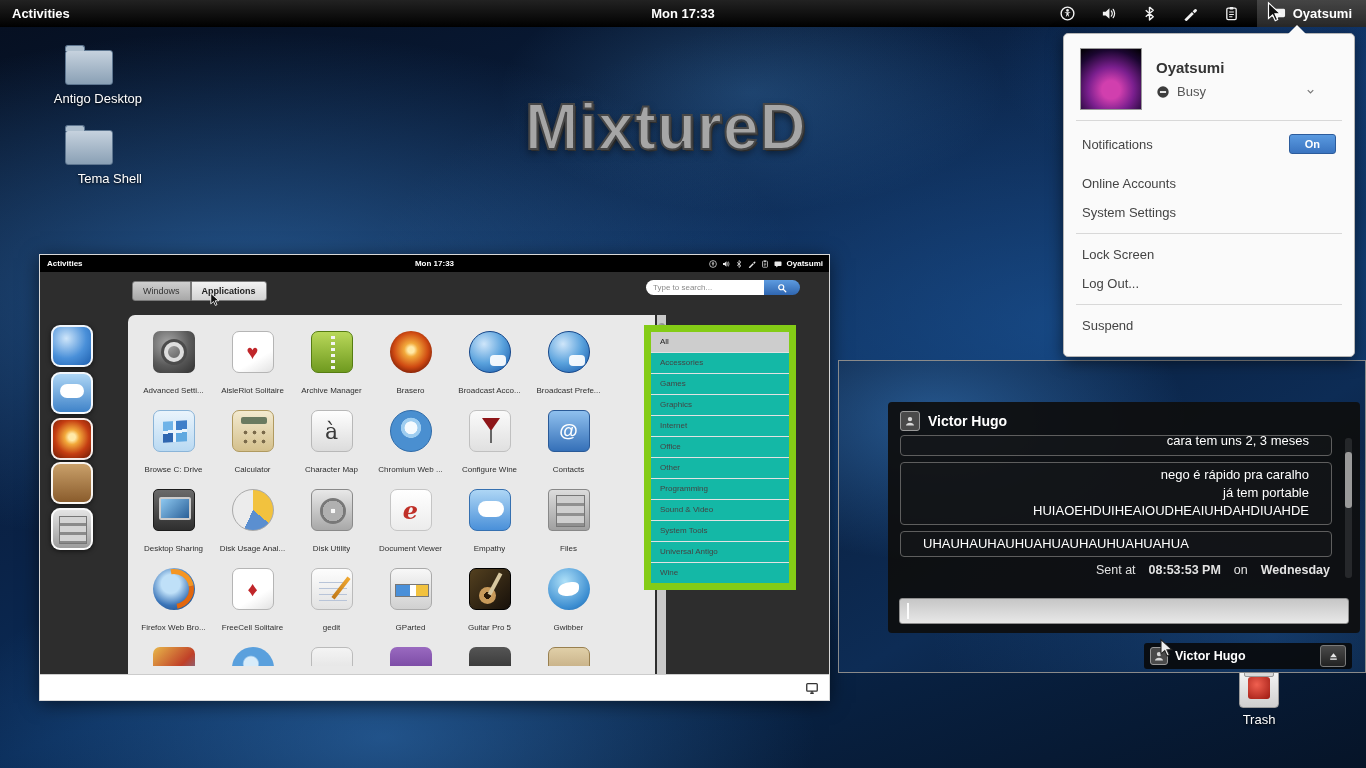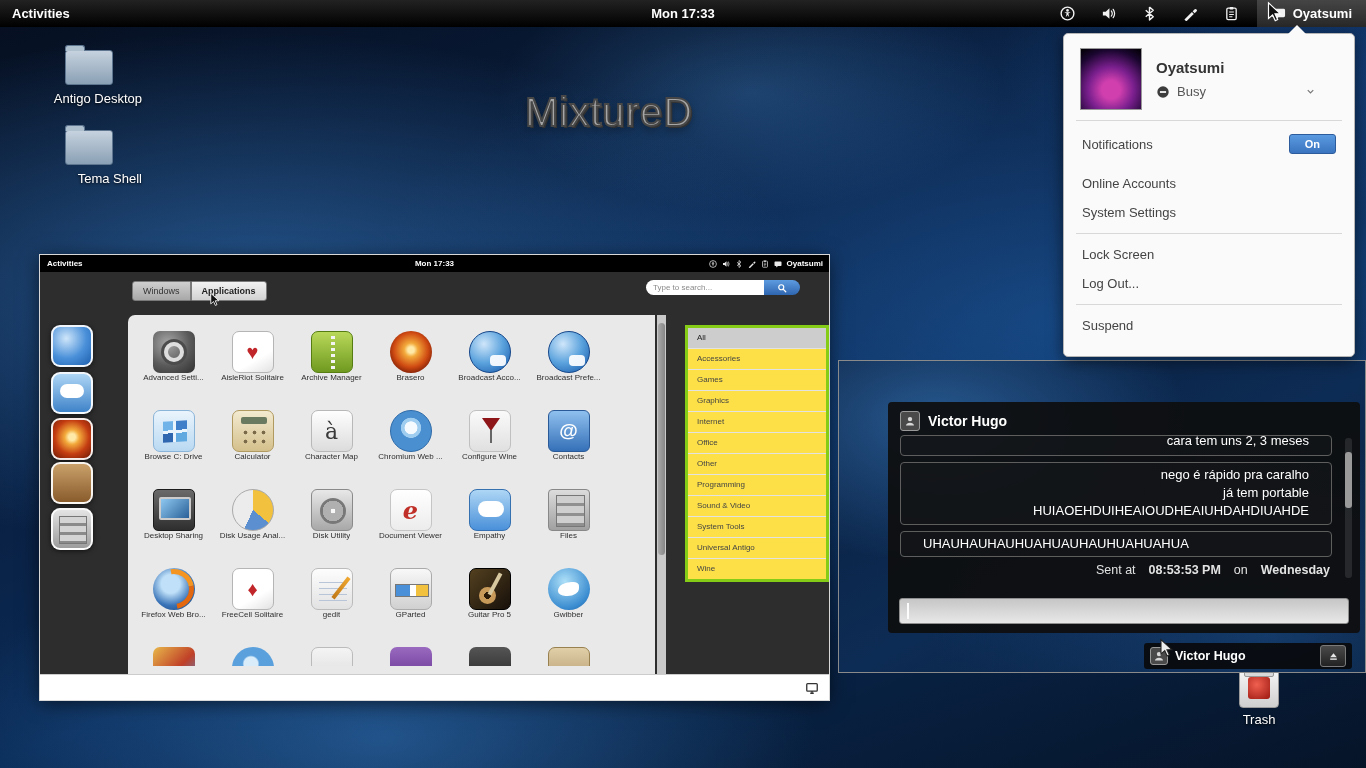--- a/index.html
+++ b/index.html
@@ -8,21 +8,21 @@
 
   
   .wallpaper{position:absolute;inset:0;z-index:0;
     background:
       radial-gradient(900px 420px at 18% 38%, rgba(64,142,222,.50), transparent 62%),
       radial-gradient(1100px 520px at 78% 42%, rgba(38,108,188,.45), transparent 65%),
       radial-gradient(700px 320px at 28% 96%, rgba(70,150,230,.40), transparent 62%),
       radial-gradient(520px 260px at 96% 8%, rgba(28,88,168,.45), transparent 60%),
       radial-gradient(420px 200px at 55% 12%, rgba(90,170,240,.25), transparent 60%),
       linear-gradient(160deg,#060f20 0%,#0a2348 45%,#0a2c58 60%,#061428 100%);}
-  .watermark{position:absolute;left:525px;top:90px;z-index:2;font-size:40px;font-weight:normal;
+  .watermark{position:absolute;left:525px;top:90px;z-index:2;font-size:64px;font-weight:bold;
     letter-spacing:1px;color:#a6a6a6;-webkit-text-stroke:2px #474747;
     text-shadow:0 4px 8px rgba(0,0,0,.55),2px 2px 0 #3c3c3c;}
 
   
   .top-panel{position:absolute;top:0;left:0;right:0;height:27px;z-index:50;
     background:linear-gradient(#222,#000);color:#fff;display:flex;align-items:center}
   .tp-activities{font-weight:bold;font-size:13px;padding:0 12px;height:100%;display:flex;align-items:center}
   .tp-clock{position:absolute;left:50%;transform:translateX(-50%);font-weight:bold;font-size:13px}
   .tp-tray{margin-left:auto;display:flex;align-items:center;gap:26px;padding-right:18px}
   .tpi{width:15px;height:15px;color:#f2f2f2;display:block}
@@ -101,30 +101,30 @@
   .dk4{top:190px;background:linear-gradient(#c9a06a,#8a5c2c)}
   .dk5{top:236px;background:linear-gradient(#e4e4e4,#9c9c9c)}
   .dk5::after{content:"";position:absolute;left:6px;top:6px;width:26px;height:26px;
     background:repeating-linear-gradient(#d4d4d4 0 6px,#8a8a8a 6px 9px);border:1px solid #777}
 
   .ow-gridbg{position:absolute;left:88px;top:43px;width:527px;bottom:0;background:#e9e9e9;
     border-top-left-radius:7px}
   .ow-scroll{position:absolute;left:617px;top:43px;bottom:0;width:9px;background:#c9c9c9}
   .ow-thumb{position:absolute;left:1px;top:8px;width:7px;height:232px;border-radius:4px;
     background:linear-gradient(90deg,#a8a8a8,#868686)}
-  .ow-cats{position:absolute;left:645px;top:53px;width:138px;background:#fde047;border:3px solid #84cc16}
+  .ow-cats{position:absolute;left:604px;top:53px;width:138px;background:#14b8a6;border:7px solid #84cc16}
   .cat{height:20px;line-height:20px;padding-left:9px;font-size:8px;color:#444;border-bottom:1px solid #e2e2e2}
   .cat:last-child{border-bottom:none}
   .cat.sel{background:#cdcdcd;color:#222}
 
   .ow-apps{position:absolute;left:94px;top:56px;width:478px;height:338px;overflow:hidden;
     display:grid;grid-template-columns:repeat(6,79px);grid-auto-rows:79px}
   .ap{display:flex;flex-direction:column;align-items:center;padding-top:3px;box-sizing:border-box}
   .ai{width:42px;height:42px;border-radius:7px;position:relative;flex:none;box-sizing:border-box}
-  .al{margin-top:0;font-size:8px;color:#2e2e2e;max-width:76px;white-space:nowrap;overflow:hidden}
+  .al{margin-top:13px;font-size:8px;color:#2e2e2e;max-width:76px;white-space:nowrap;overflow:hidden}
 
   
   .g-gear{background:radial-gradient(circle at 35% 30%,#a8a8a8,#5a5a5a 55%,#303030)}
   .g-gear::after{content:"";position:absolute;inset:11px;border:4px solid #dedede;border-radius:50%;box-shadow:0 0 0 3px #4c4c4c}
   .g-cards{background:linear-gradient(150deg,#fff 65%,#e2e2e2);border:1px solid #b5b5b5}
   .g-cards::after{content:"♥";position:absolute;inset:0;display:flex;align-items:center;justify-content:center;color:#c0262a;font-size:20px}
   .g-cards2::after{content:"♦"}
   .g-zip{background:linear-gradient(#b9d85a,#6f9a1f);border:1px solid #567d12}
   .g-zip::after{content:"";position:absolute;left:19px;top:4px;width:4px;height:34px;
     background:repeating-linear-gradient(#f4f4f4 0 3px,rgba(255,255,255,0) 3px 6px)}

